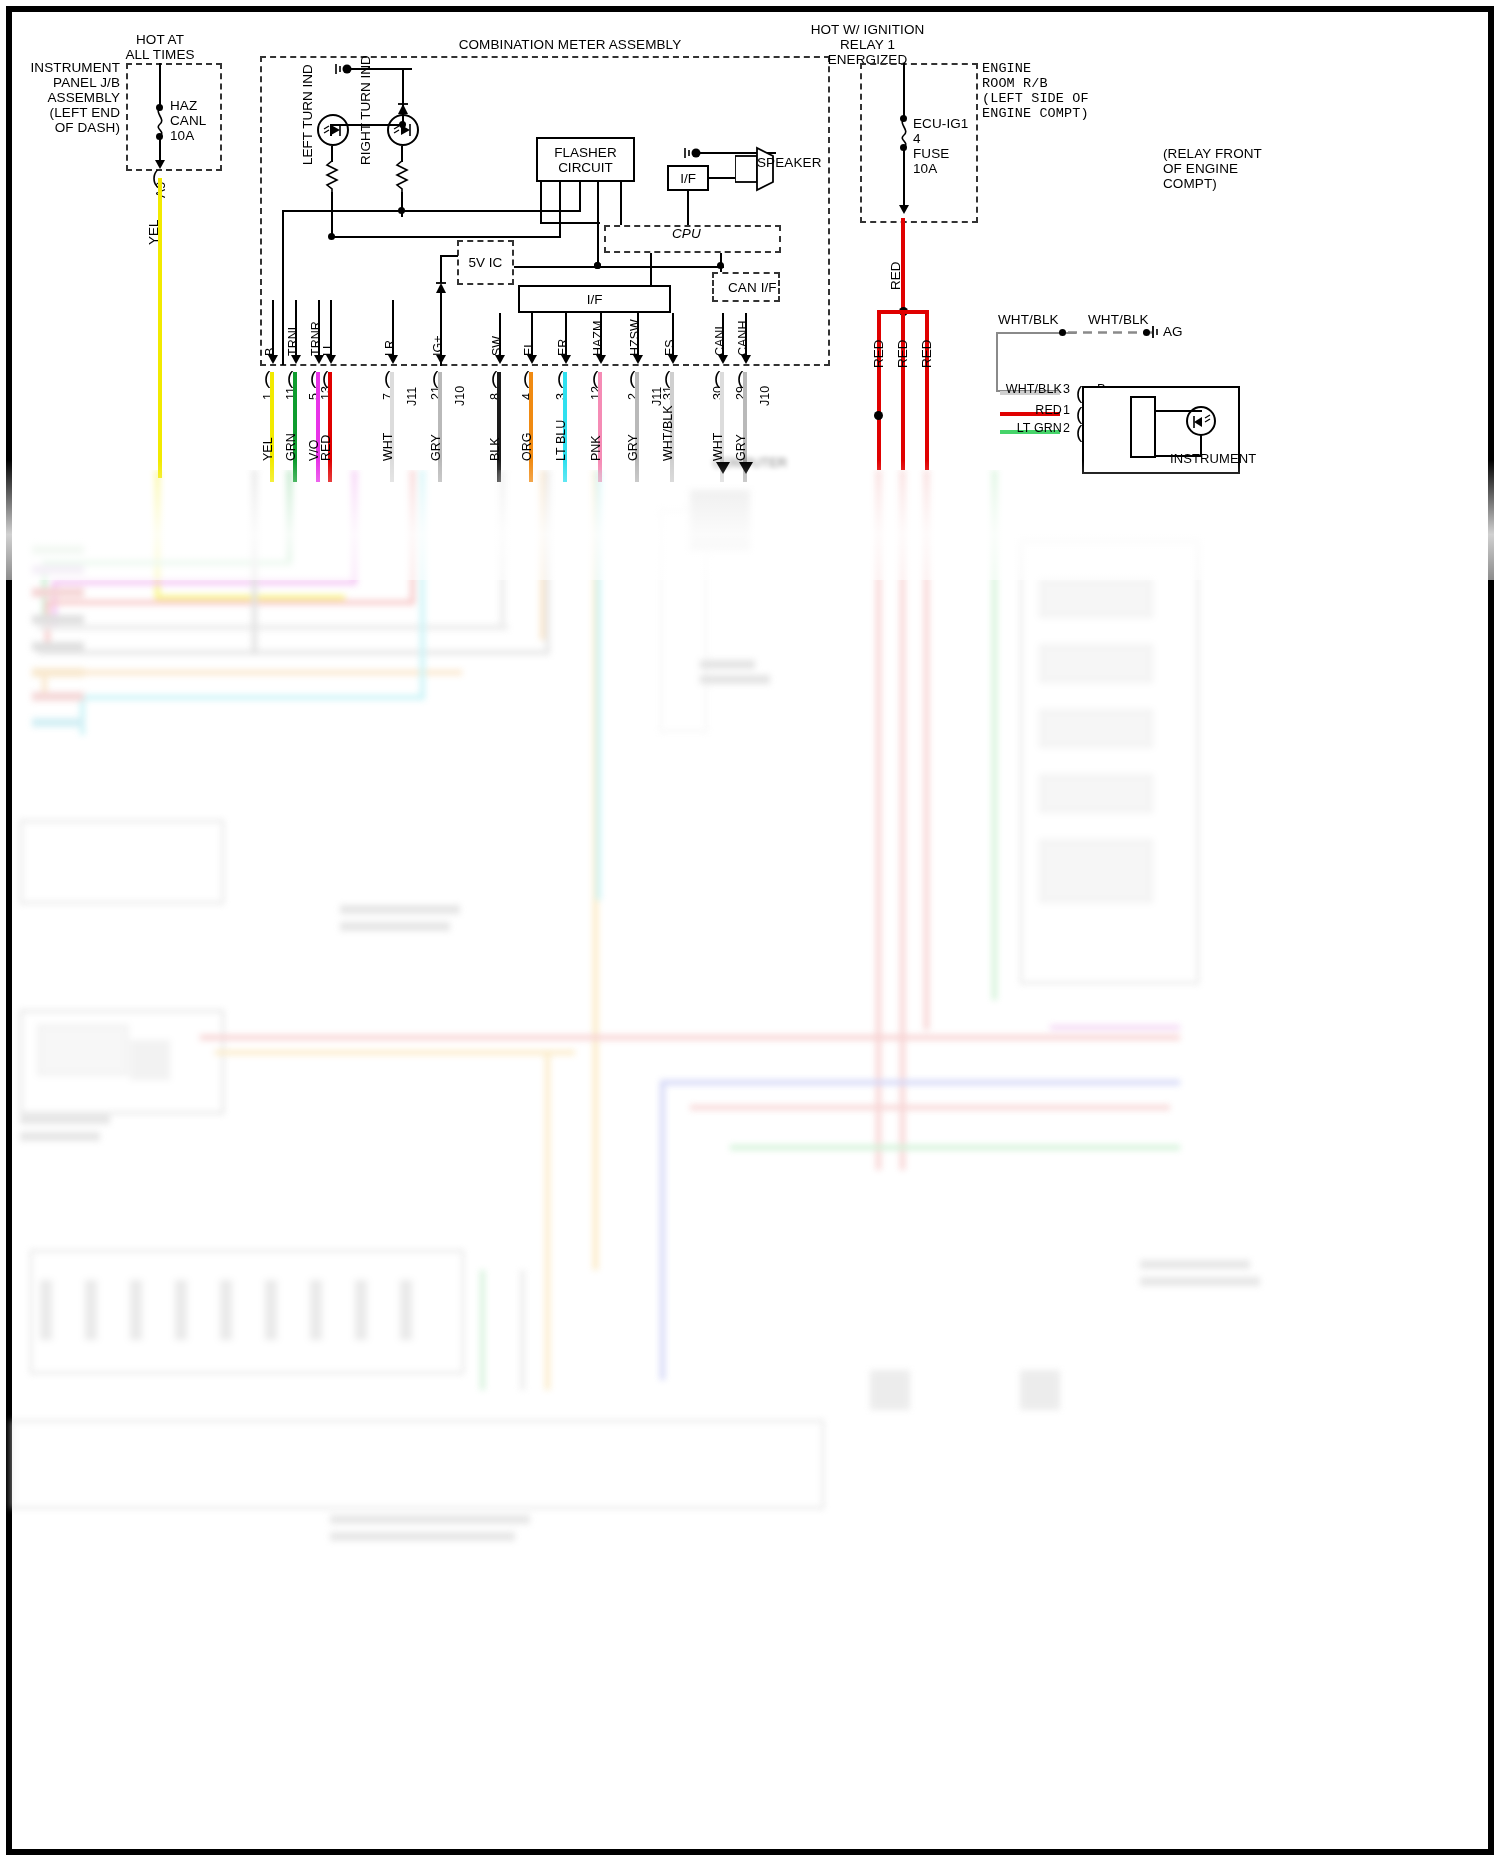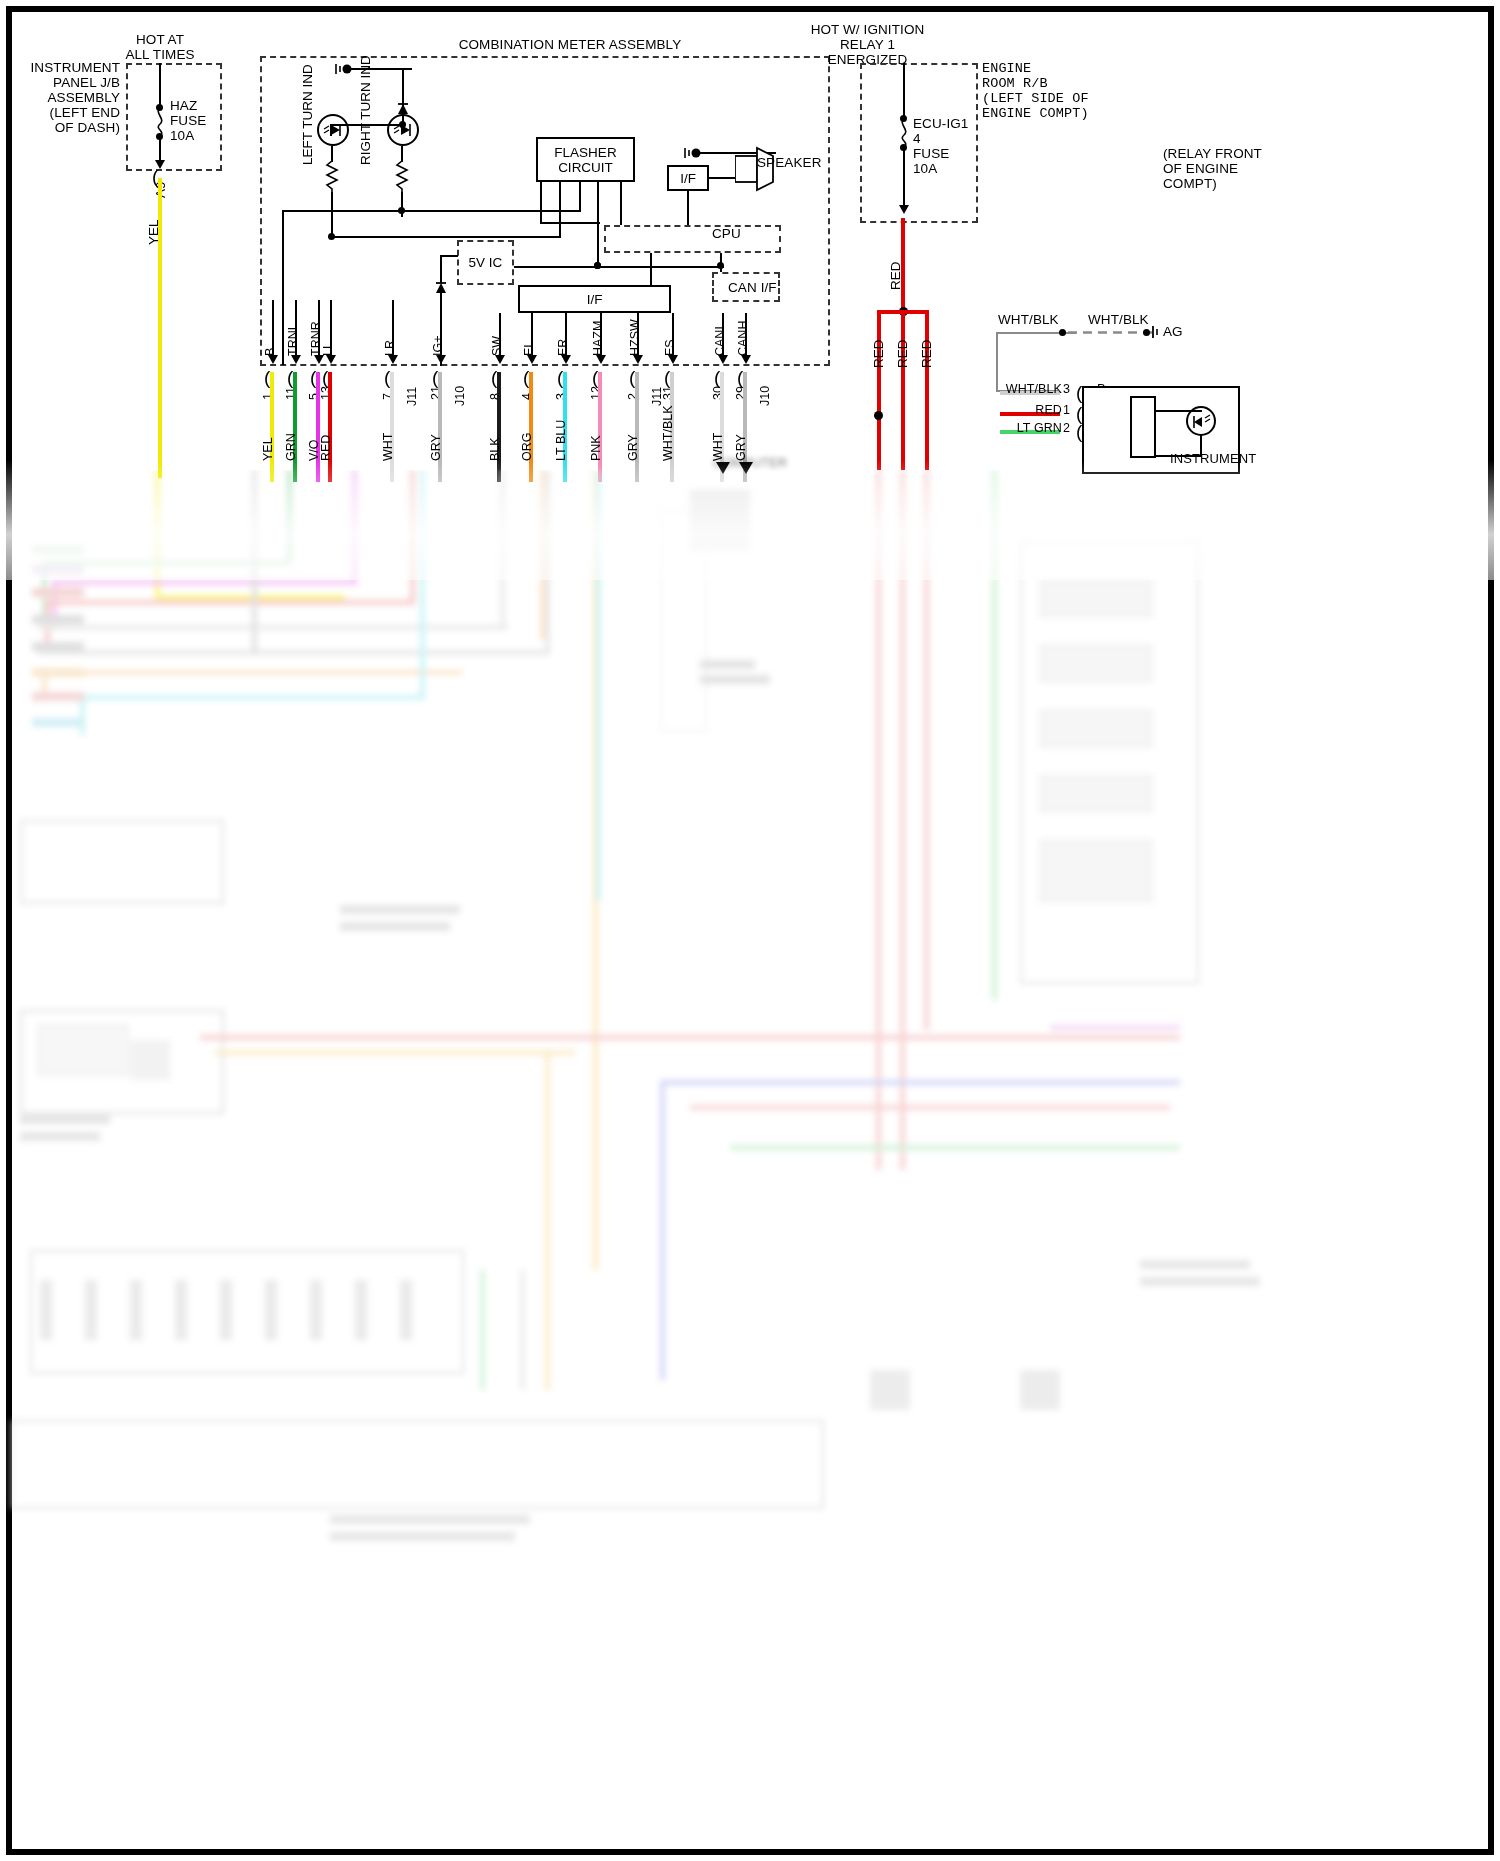--- a/index.html
+++ b/index.html
@@ -61,21 +61,21 @@
 
   <div class="w wv" style="left:159px;top:63px;height:45px;"></div>
   <div class="dot sm" style="left:156px;top:104px;"></div>
   <svg style="position:absolute;left:153px;top:108px;width:14px;height:28px">
     <path d="M7 0 C 1 5, 13 11, 7 16 C 1 21, 13 23, 7 28" stroke="#000" stroke-width="1.6" fill="none"></path>
   </svg>
   <div class="dot sm" style="left:156px;top:133px;"></div>
   <div class="w wv" style="left:159px;top:136px;height:28px;"></div>
   <div class="arw" style="left:155px;top:160px;"></div>
   <div class="lbl" style="left:170px;top:98px;">HAZ
-FUSE
+CANL
 10A</div>
   <div class="conn" style="left:152px;top:167px;">(</div>
   <div class="vert" style="left:153px;top:198px;">A9</div>
   <div class="cw" style="left:158px;top:178px;height:300px;background:#f2ea00;"></div>
   <div class="vert" style="left:146px;top:245px;">YEL</div>
 
   <div class="lbl c" style="left:420px;top:37px;width:300px;font-size:13.5px;">COMBINATION METER ASSEMBLY</div>
   <div class="dbox" style="left:260px;top:56px;width:570px;height:310px;"></div>
 
   <svg class="gnd" style="left:334px;top:61px;width:22px;height:16px;">
@@ -154,21 +154,21 @@
   </div>
   <div class="w wh" style="left:709px;top:177px;width:32px;"></div>
   <svg style="position:absolute;left:735px;top:146px;width:60px;height:46px;">
     <rect x="0" y="10" width="22" height="26" fill="#fff" stroke="#000" stroke-width="1.8"></rect>
     <polygon points="22,2 22,44 38,36 38,10" fill="#fff" stroke="#000" stroke-width="1.8"></polygon>
   </svg>
   <div class="lbl" style="left:757px;top:155px;text-align:center;">SPEAKER</div>
   <div class="w wv" style="left:687px;top:191px;height:35px;"></div>
 
   <div class="dbox" style="left:604px;top:225px;width:177px;height:28px;"></div>
-  <div class="lbl" style="left:712px;top:226px;">CPU</div>
+  <div class="lbl" style="left:672px;top:226px;font-style:italic;">CPU</div>
 
   <div class="sbox dash" style="left:457px;top:240px;width:57px;height:45px;">
     <span>5V IC</span>
   </div>
   <div class="w wh" style="left:440px;top:255px;width:18px;"></div>
   <div class="w wv" style="left:440px;top:255px;height:28px;"></div>
   <svg style="position:absolute;left:433px;top:280px;width:16px;height:16px;">
     <polygon points="3,13 13,13 8,3" fill="#000"></polygon>
       <line x1="3" y1="3" x2="13" y2="3" stroke="#000" stroke-width="1.8"></line>
   </svg>

